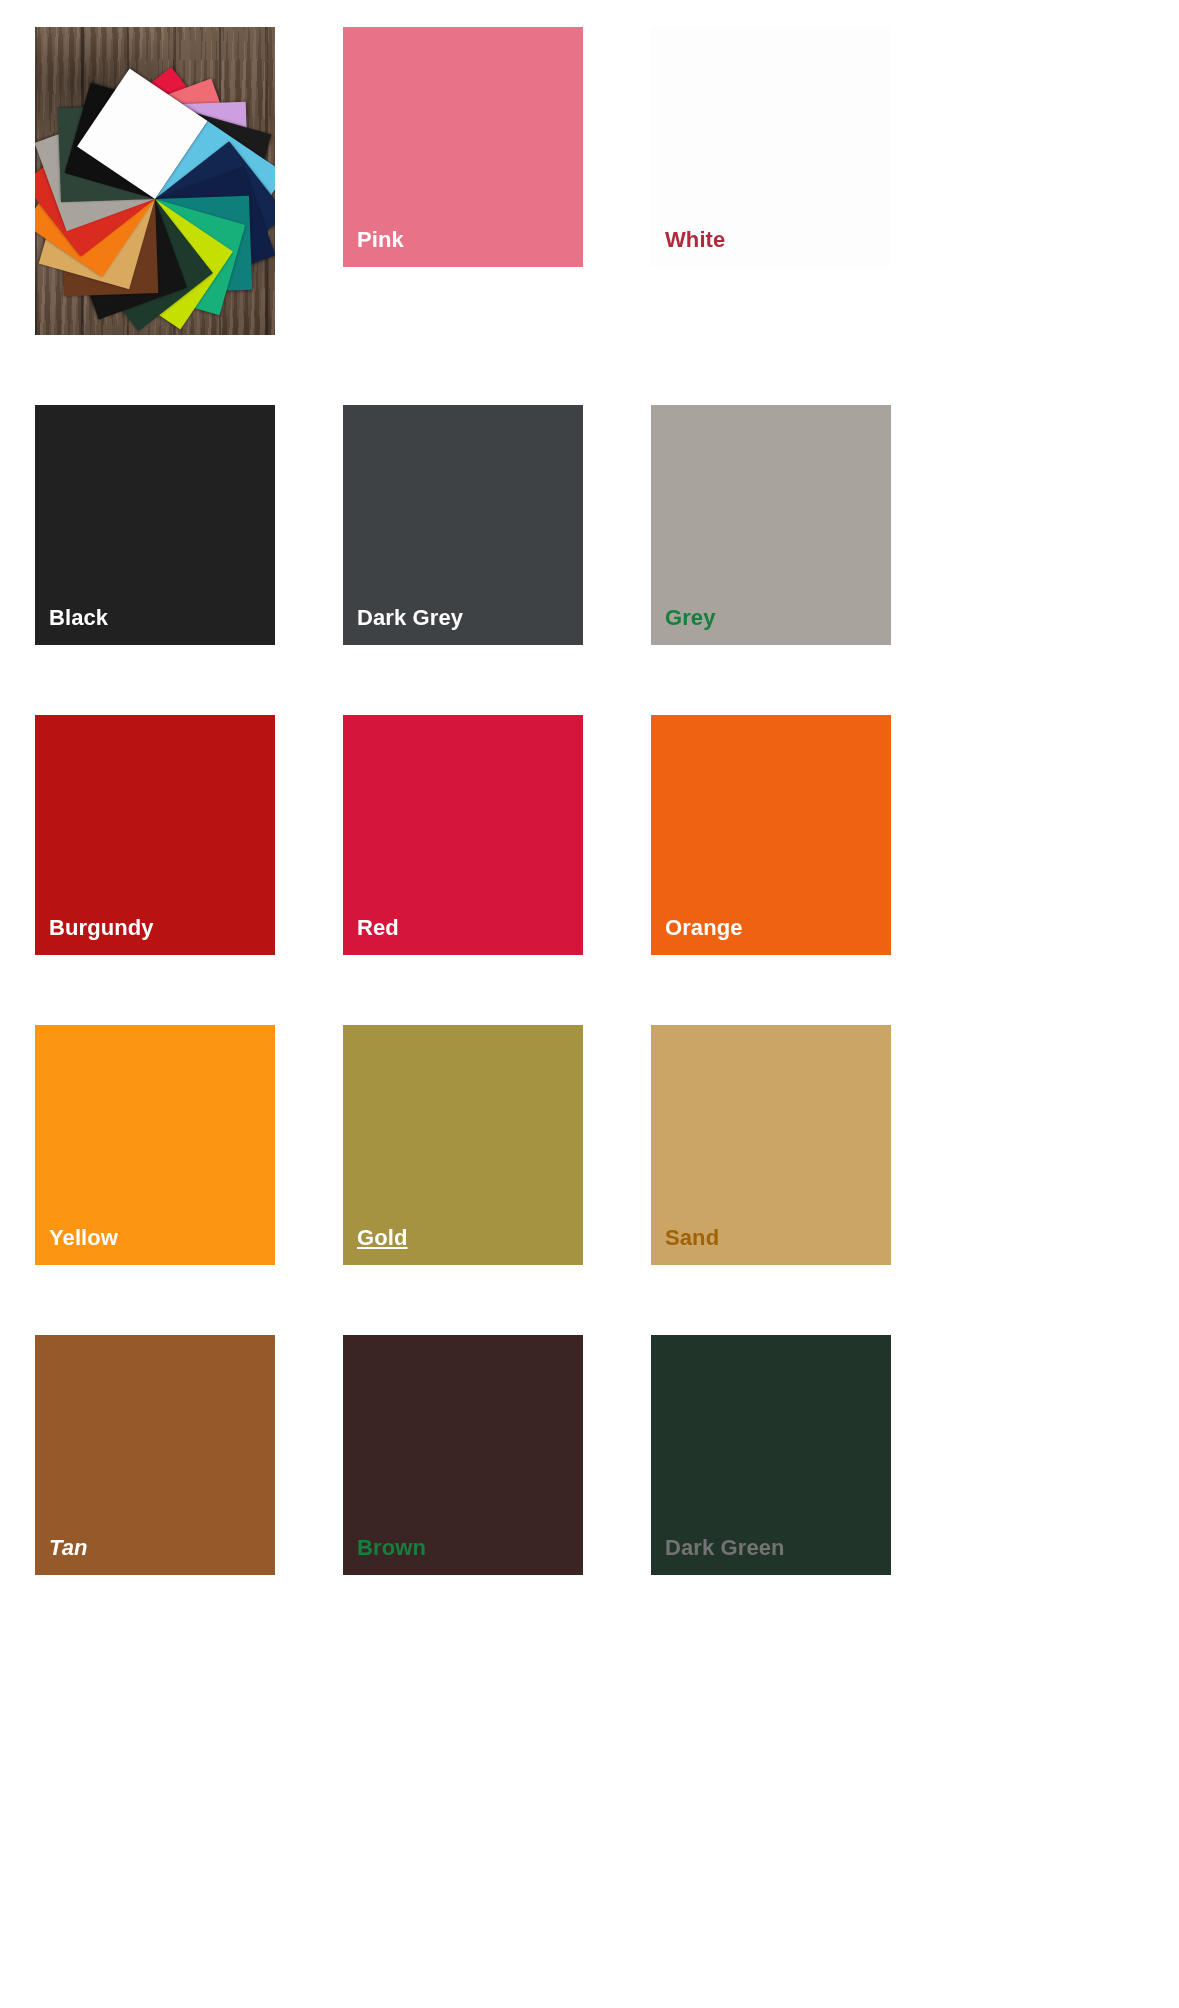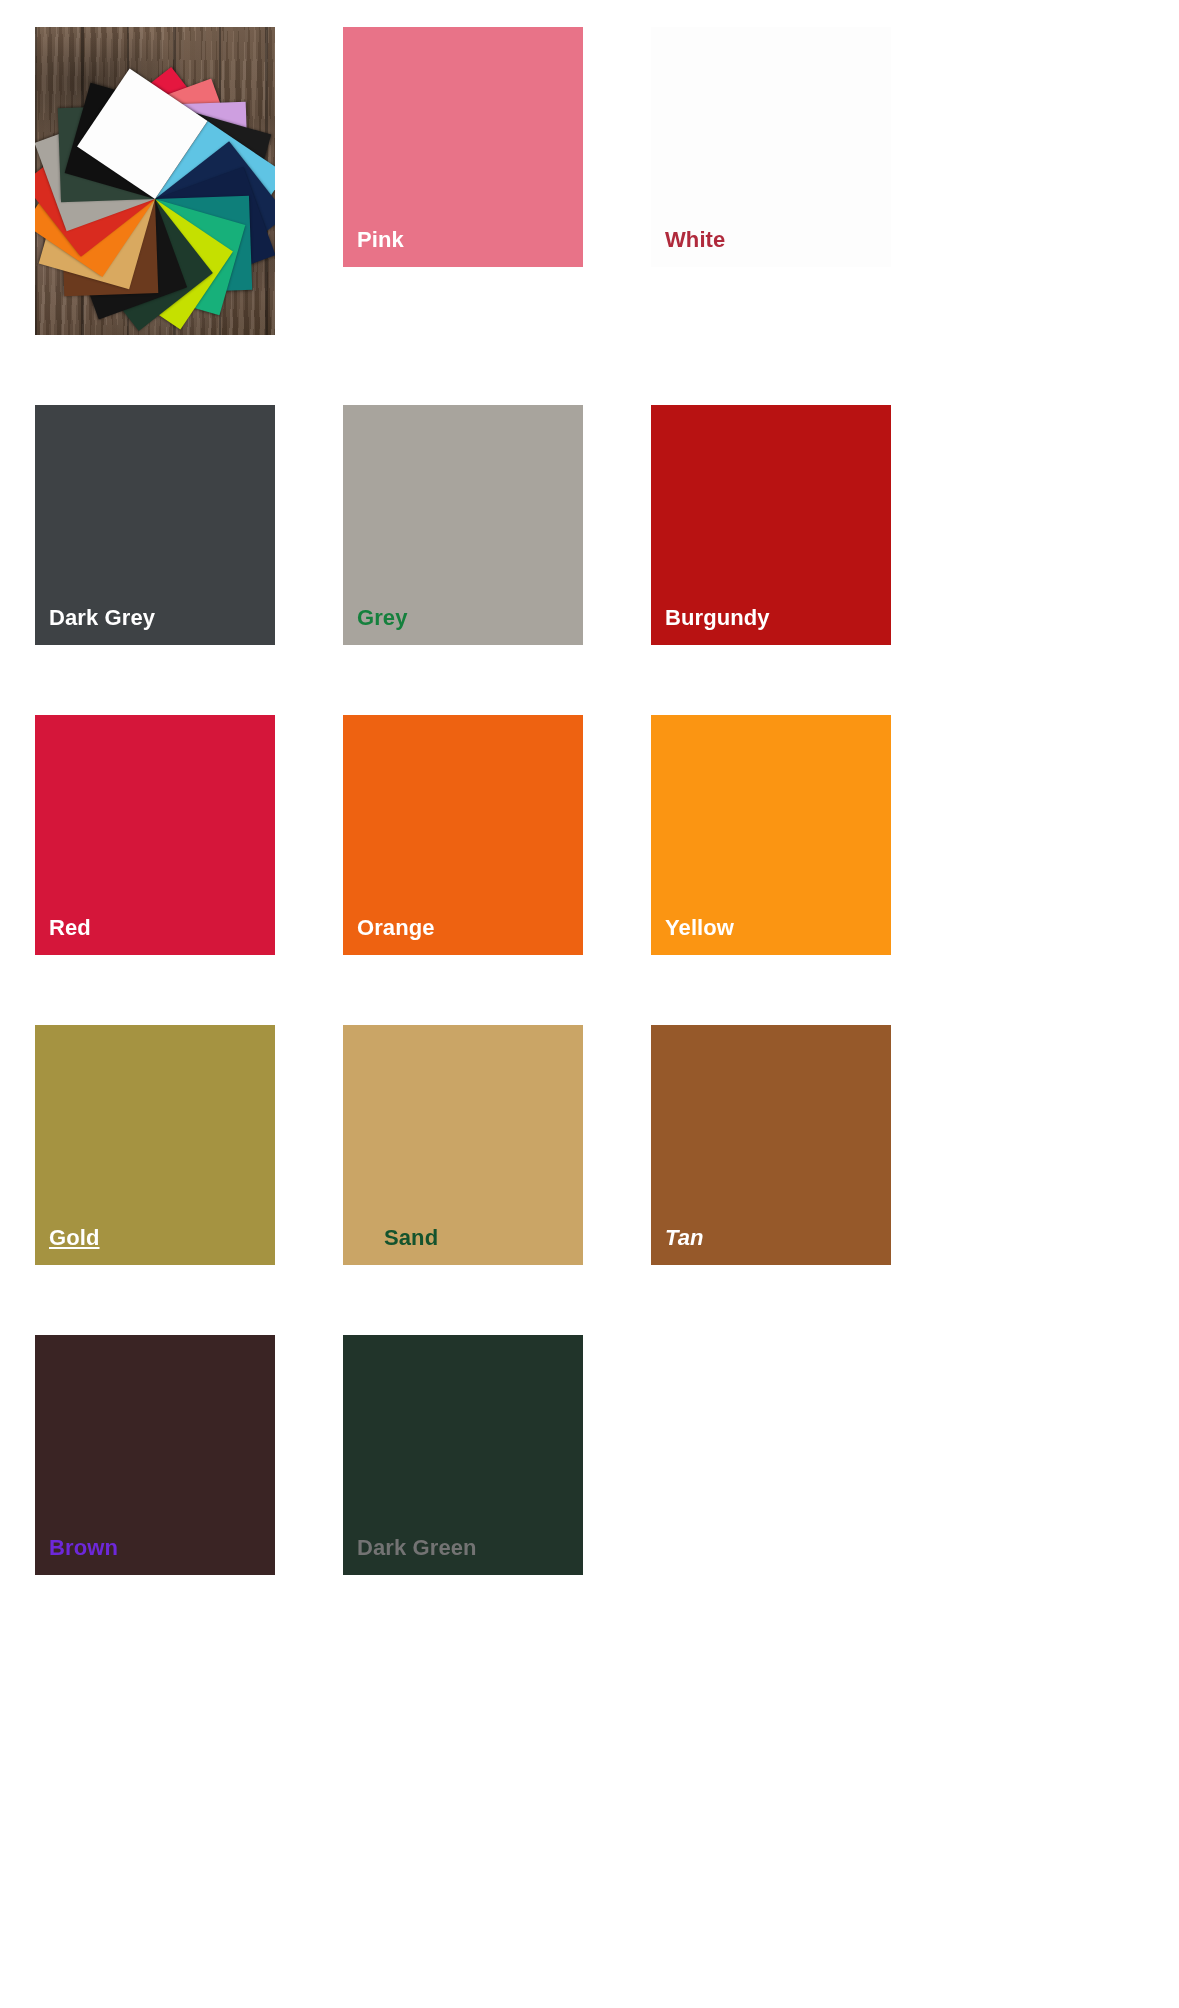--- a/index.html
+++ b/index.html
@@ -161,20 +161,24 @@
     <div class="swatch-color" style="background: rgb(232, 115, 136);"></div>
     <span class="swatch-label" style="color: rgb(255, 255, 255);">Pink</span>
   </div>
 
   <div class="swatch">
     <div class="swatch-color" style="background: rgb(253, 253, 253);"></div>
     <span class="swatch-label dark-on-light" style="color: rgb(176, 42, 60);">White</span>
   </div>
 
   <div class="swatch">
+    <div class="swatch-color" style="background: rgb(33, 33, 33);"></div>
+    <span class="swatch-label" style="color: rgb(255, 255, 255);">Black</span>
+  </div>
+  <div class="swatch">
     <div class="swatch-color" style="background: rgb(62, 66, 69);"></div>
     <span class="swatch-label" style="color: rgb(255, 255, 255);">Dark Grey</span>
   </div>
   <div class="swatch">
     <div class="swatch-color" style="background: rgb(168, 164, 157);"></div>
     <span class="swatch-label" style="color: #15803d;">Grey</span>
   </div>
 
   <div class="swatch">
     <div class="swatch-color" style="background: rgb(184, 18, 18);"></div>
@@ -192,29 +196,29 @@
   <div class="swatch">
     <div class="swatch-color" style="background: rgb(251, 149, 18);"></div>
     <span class="swatch-label" style="color: rgb(255, 255, 255);">Yellow</span>
   </div>
   <div class="swatch">
     <div class="swatch-color" style="background: rgb(165, 147, 65);"></div>
     <span class="swatch-label" style="color: rgb(255, 255, 255); text-decoration: underline;">Gold</span>
   </div>
   <div class="swatch">
     <div class="swatch-color" style="background: rgb(202, 165, 102);"></div>
-    <span class="swatch-label" style="color: #14532d; margin-left: 27px;">Sand</span>
+    <span class="swatch-label" style="color: #a16207;">Sand</span>
   </div>
 
   <div class="swatch">
     <div class="swatch-color" style="background: rgb(150, 89, 42);"></div>
     <span class="swatch-label" style="color: rgb(255, 255, 255); font-style: italic;">Tan</span>
   </div>
   <div class="swatch">
     <div class="swatch-color" style="background: rgb(58, 36, 36);"></div>
-    <span class="swatch-label" style="color: #6d28d9;">Brown</span>
+    <span class="swatch-label" style="color: #15803d;">Brown</span>
   </div>
   <div class="swatch">
     <div class="swatch-color" style="background: rgb(33, 52, 42);"></div>
     <span class="swatch-label" style="color: #737373;">Dark Green</span>
   </div>
 
 </div>
 
 </body></html>

